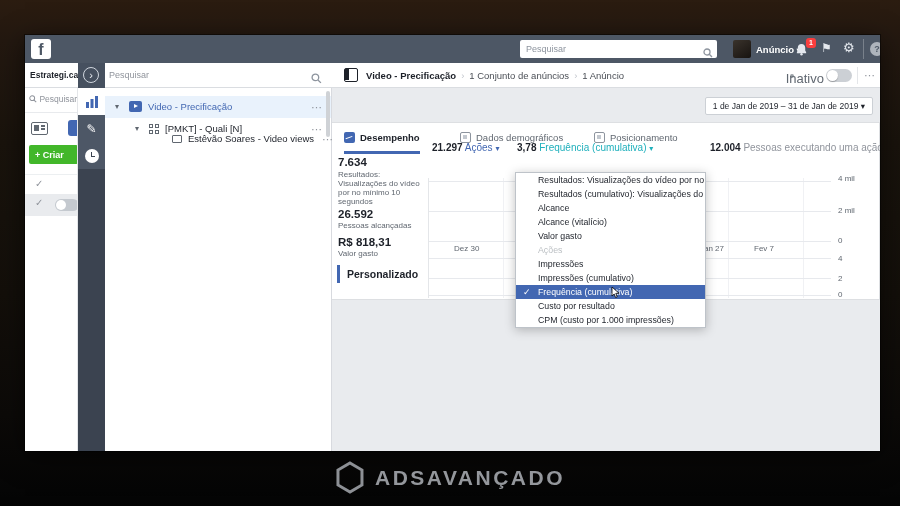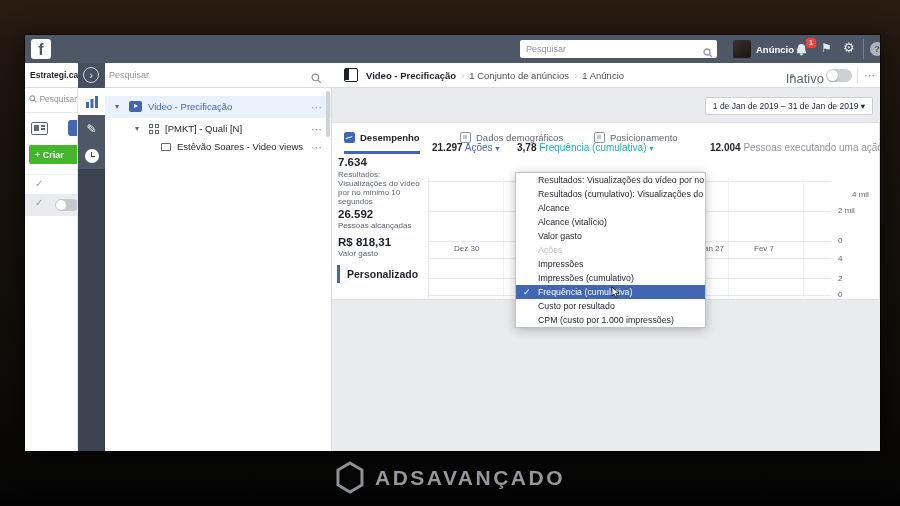--- a/index.html
+++ b/index.html
@@ -259,21 +259,21 @@
       <span class="tree-caret" style="left:30px;">▾</span>
       <span class="grid-ic" style="left:44px;">
         <i style="left:0;top:0;"></i>
           <i style="left:6px;top:0;"></i>
           <i style="left:0;top:6px;"></i>
           <i style="left:6px;top:6px;"></i>
       </span>
       <span style="position:absolute; left:60px; color:#1d2129;">[PMKT] - Quali [N]</span>
       <span class="dots tree-dots">⋯</span>
     </div>
-    <div class="tree-row" style="top:48px;">
+    <div class="tree-row" style="top:40px;margin-left:11px;">
       <span class="sq-ic" style="left:56px;"></span>
       <span style="position:absolute; left:72px; color:#1d2129;">Estêvão Soares - Video views</span>
       <span class="dots tree-dots">⋯</span>
     </div>
     <div class="tree-scroll"></div>
   </div>
 
   <div class="main">
     <button class="date-btn">1 de Jan de 2019 – 31 de Jan de 2019 ▾</button>
 
@@ -311,21 +311,21 @@
       </div>
 
       <div class="chart">
         <div class="hline" style="top:3px;"></div>
         <div class="hline" style="top:33px;"></div>
         <div class="hline" style="top:63px;"></div>
         <div class="hline" style="top:80px;"></div>
         <div class="hline" style="top:100px;"></div>
         <div class="hline" style="top:117px;"></div>
       </div>
-      <div class="ylab" style="top:67px;margin-left:14px;">4 mil</div>
+      <div class="ylab" style="top:51px;">4 mil</div>
       <div class="ylab" style="top:83px;">2 mil</div>
       <div class="ylab" style="top:113px;">0</div>
       <div class="xlab" style="left:122px;">Dez 30</div>
       <div class="xlab" style="left:368px;">Jan 27</div>
       <div class="xlab" style="left:422px;">Fev 7</div>
       <div class="ylab" style="top:131px;">4</div>
       <div class="ylab" style="top:151px;">2</div>
       <div class="ylab" style="top:167px;">0</div>
     </div>
 

